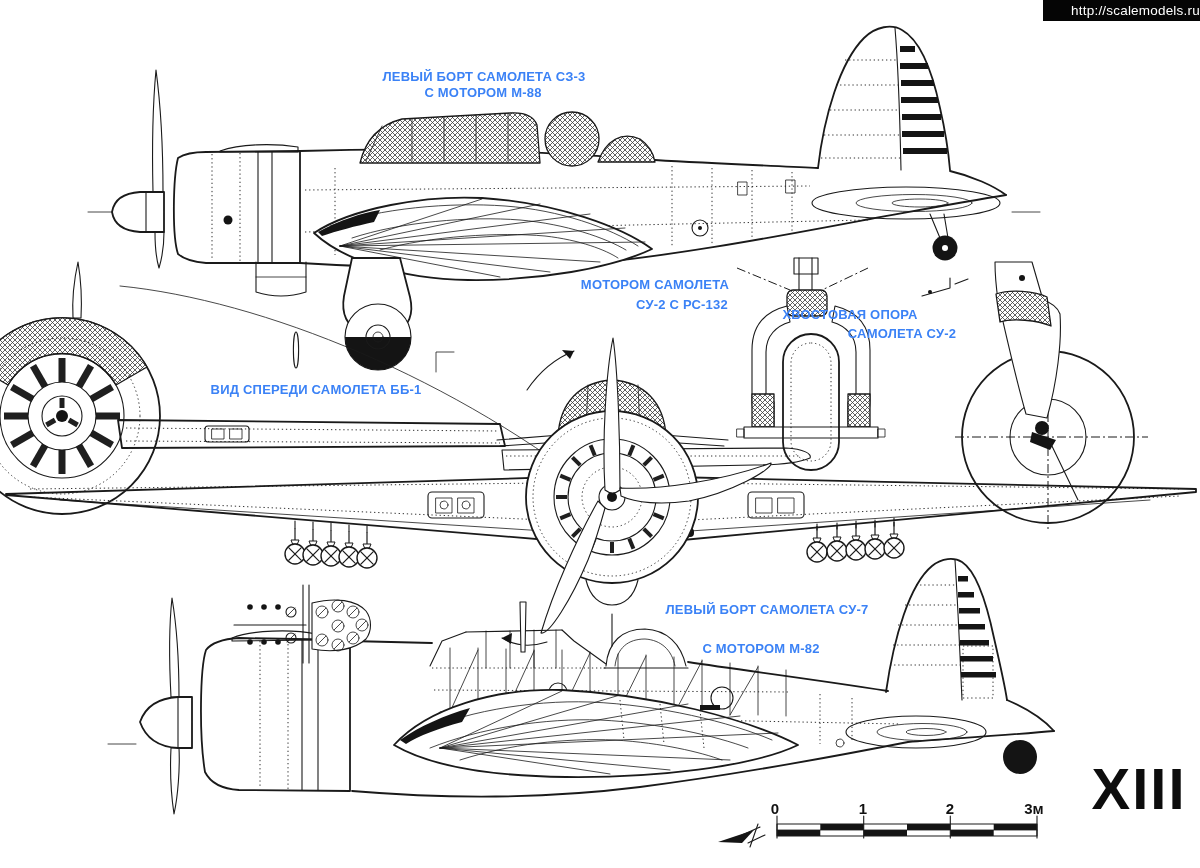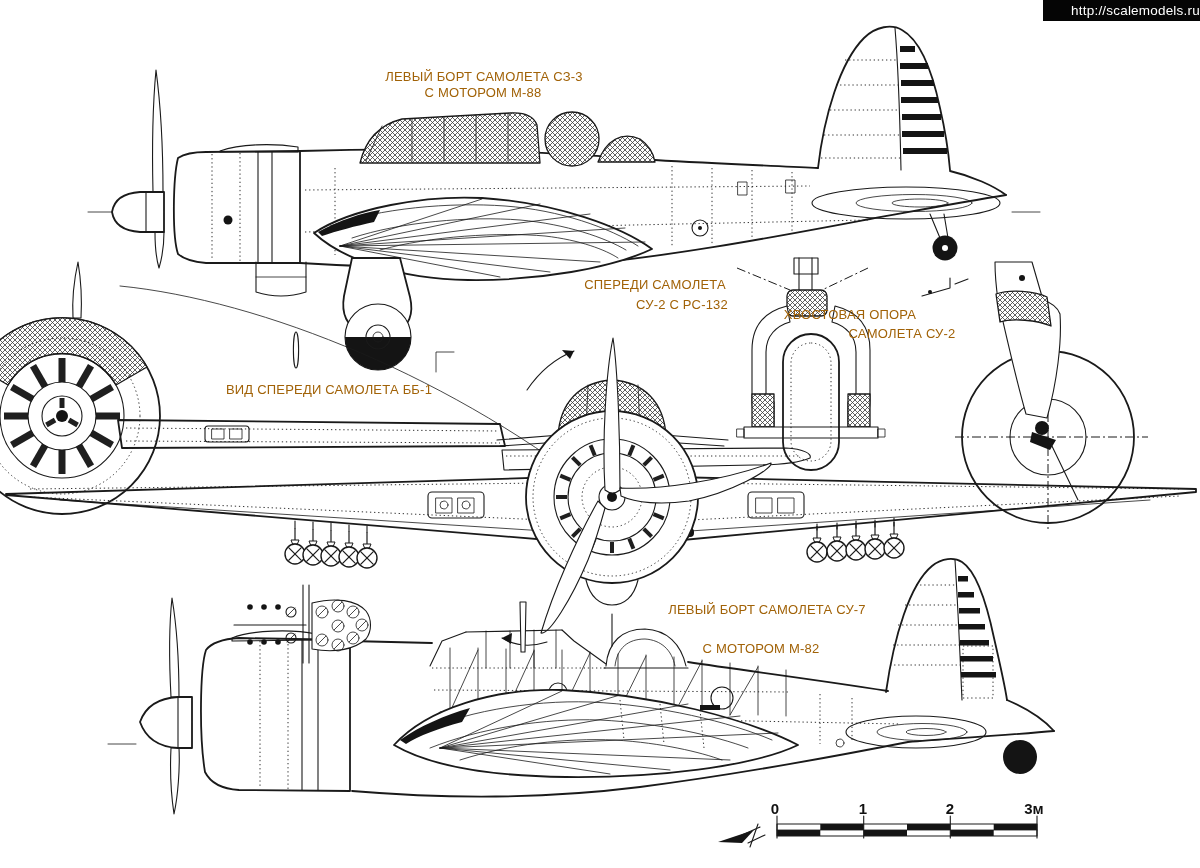--- a/index.html
+++ b/index.html
@@ -1,20 +1,20 @@
 <!DOCTYPE html>
 <html><head>
 <meta charset="utf-8">
 <style>
   html,body{margin:0;padding:0;background:#e8e8e8;}
   .page{position:relative;width:1200px;height:868px;background:#ffffff;overflow:hidden;
         font-family:"Liberation Sans",sans-serif;color:#111;}
   svg{position:absolute;left:0;top:0;}
-  .lbl{position:absolute;transform:translate(-50%,-50%);font-weight:normal;font-size:13px;
-       letter-spacing:.2px;white-space:nowrap;color:#a16207;text-align:center;}
+  .lbl{position:absolute;transform:translate(-50%,-50%);font-weight:bold;font-size:13px;
+       letter-spacing:.2px;white-space:nowrap;color:#3b82f6;text-align:center;}
   .tick{position:absolute;transform:translate(-50%,-50%);font-weight:bold;font-size:15px;color:#111;}
   .plate{position:absolute;transform:translate(-50%,-50%);font-weight:bold;font-size:58px;
          letter-spacing:2px;color:#0d0d0d;}
   .banner{position:absolute;left:1043px;top:0;width:185px;height:21px;background:#050505;
           color:#fff;font-size:13.5px;line-height:21px;text-align:center;letter-spacing:.2px;}
   
   .o {fill:none;stroke:#1a1a1a;stroke-width:1.8;stroke-linecap:round;stroke-linejoin:round;}
   .o2{fill:none;stroke:#1a1a1a;stroke-width:1.1;stroke-linecap:round;stroke-linejoin:round;}
   .o3{fill:none;stroke:#1a1a1a;stroke-width:.8;stroke-linecap:round;stroke-linejoin:round;}
   .d {fill:none;stroke:#1a1a1a;stroke-width:.9;stroke-dasharray:1.3 2.8;}
@@ -451,30 +451,31 @@
     <line class="o2" x1="950.3" y1="816" x2="950.3" y2="838"></line>
     <line class="o2" x1="1037" y1="816" x2="1037" y2="838"></line>
   </g>
 </svg>
 
 <div class="banner">http://scalemodels.ru</div>
 
 <div class="lbl" style="left:484px;top:76px">ЛЕВЫЙ БОРТ САМОЛЕТА СЗ-3</div>
 <div class="lbl" style="left:483px;top:92px">С МОТОРОМ М-88</div>
 
-<div class="lbl" style="left:329px;top:389px">ВИД СПЕРЕДИ САМОЛЕТА ББ-1</div>
-
-<div class="lbl" style="left:655px;top:284px">СПЕРЕДИ САМОЛЕТА</div>
+<div class="lbl" style="left:316px;top:389px">ВИД СПЕРЕДИ САМОЛЕТА ББ-1</div>
+
+<div class="lbl" style="left:655px;top:284px">МОТОРОМ САМОЛЕТА</div>
 <div class="lbl" style="left:682px;top:304px">СУ-2  С  РС-132</div>
 
 <div class="lbl" style="left:850px;top:314px">ХВОСТОВАЯ ОПОРА</div>
 <div class="lbl" style="left:902px;top:333px">САМОЛЕТА СУ-2</div>
 
 <div class="lbl" style="left:767px;top:609px">ЛЕВЫЙ БОРТ САМОЛЕТА СУ-7</div>
 <div class="lbl" style="left:761px;top:648px">С МОТОРОМ М-82</div>
 
 <div class="tick" style="left:775px;top:808px">0</div>
 <div class="tick" style="left:863px;top:808px">1</div>
 <div class="tick" style="left:950px;top:808px">2</div>
 <div class="tick" style="left:1034px;top:808px">3м</div>
 
+<div class="plate" style="left:1139px;top:788px">XIII</div>
 
 </div>
 
 </body></html>

